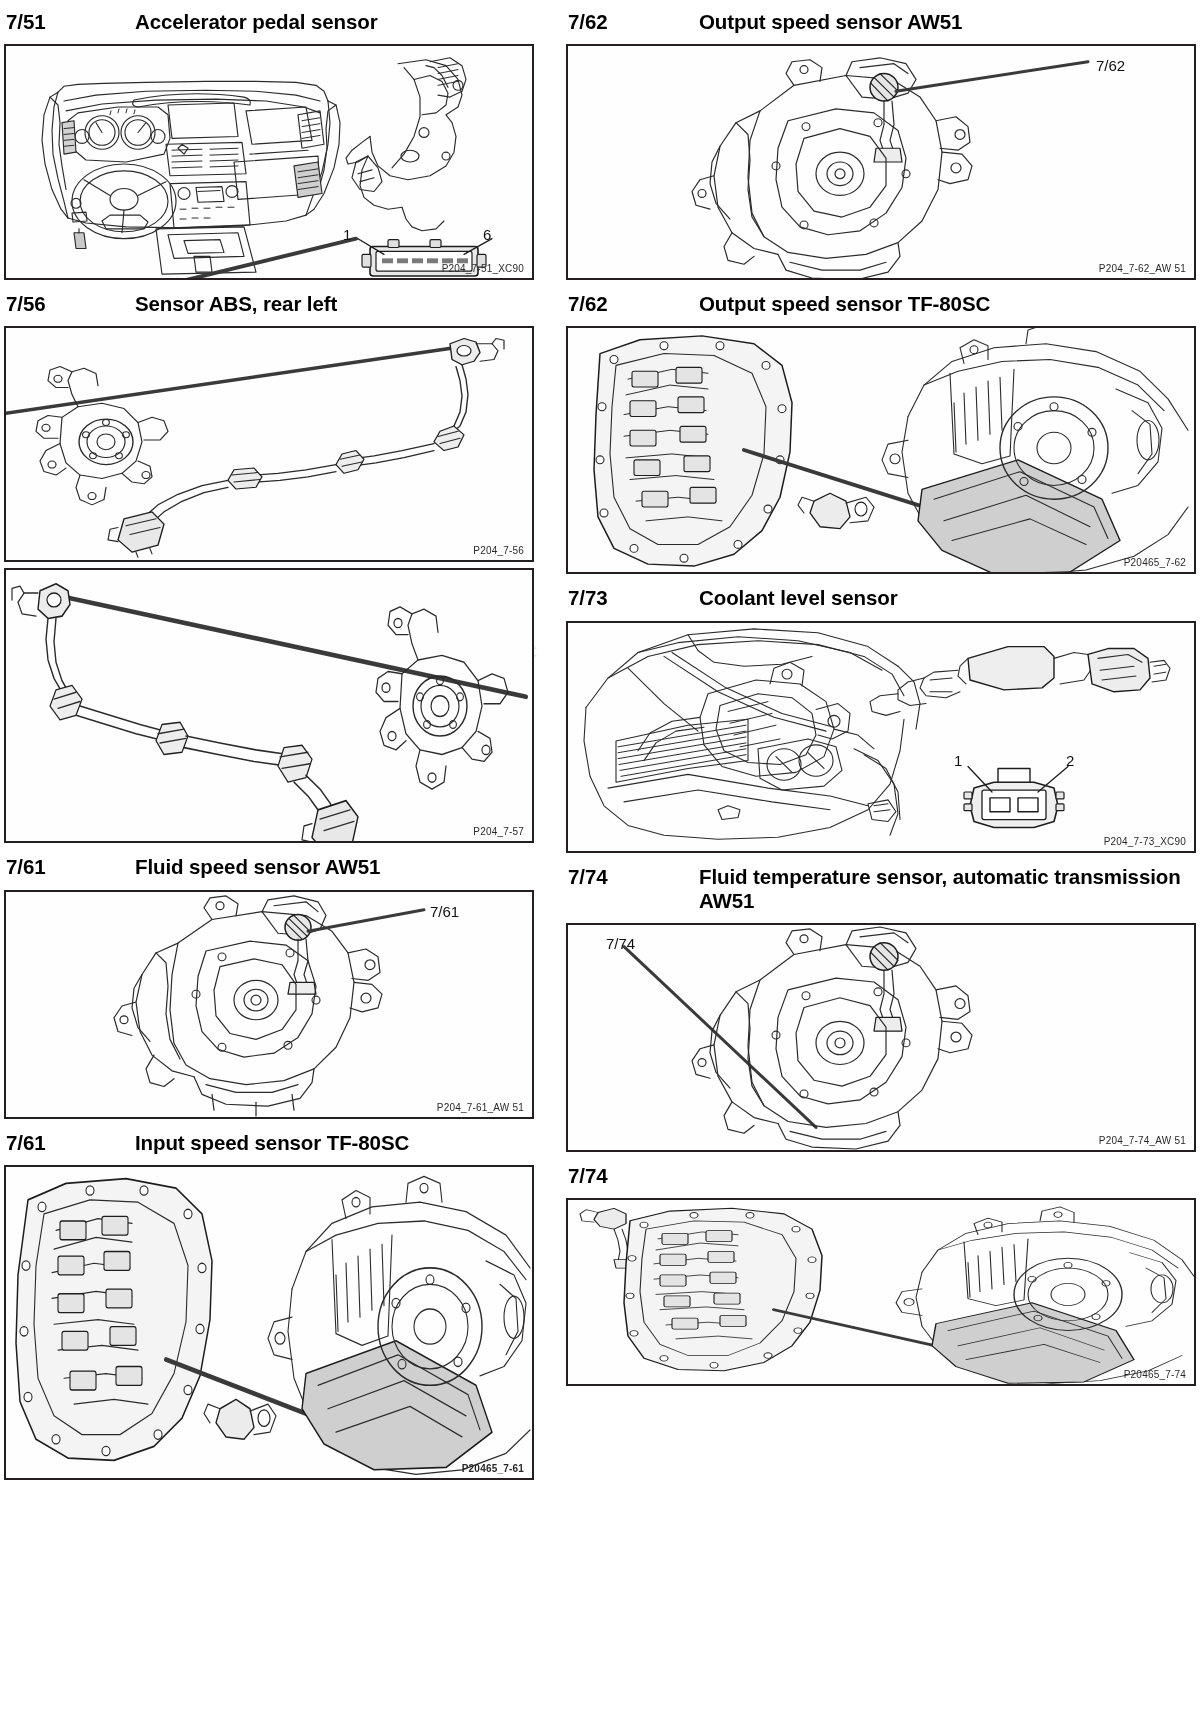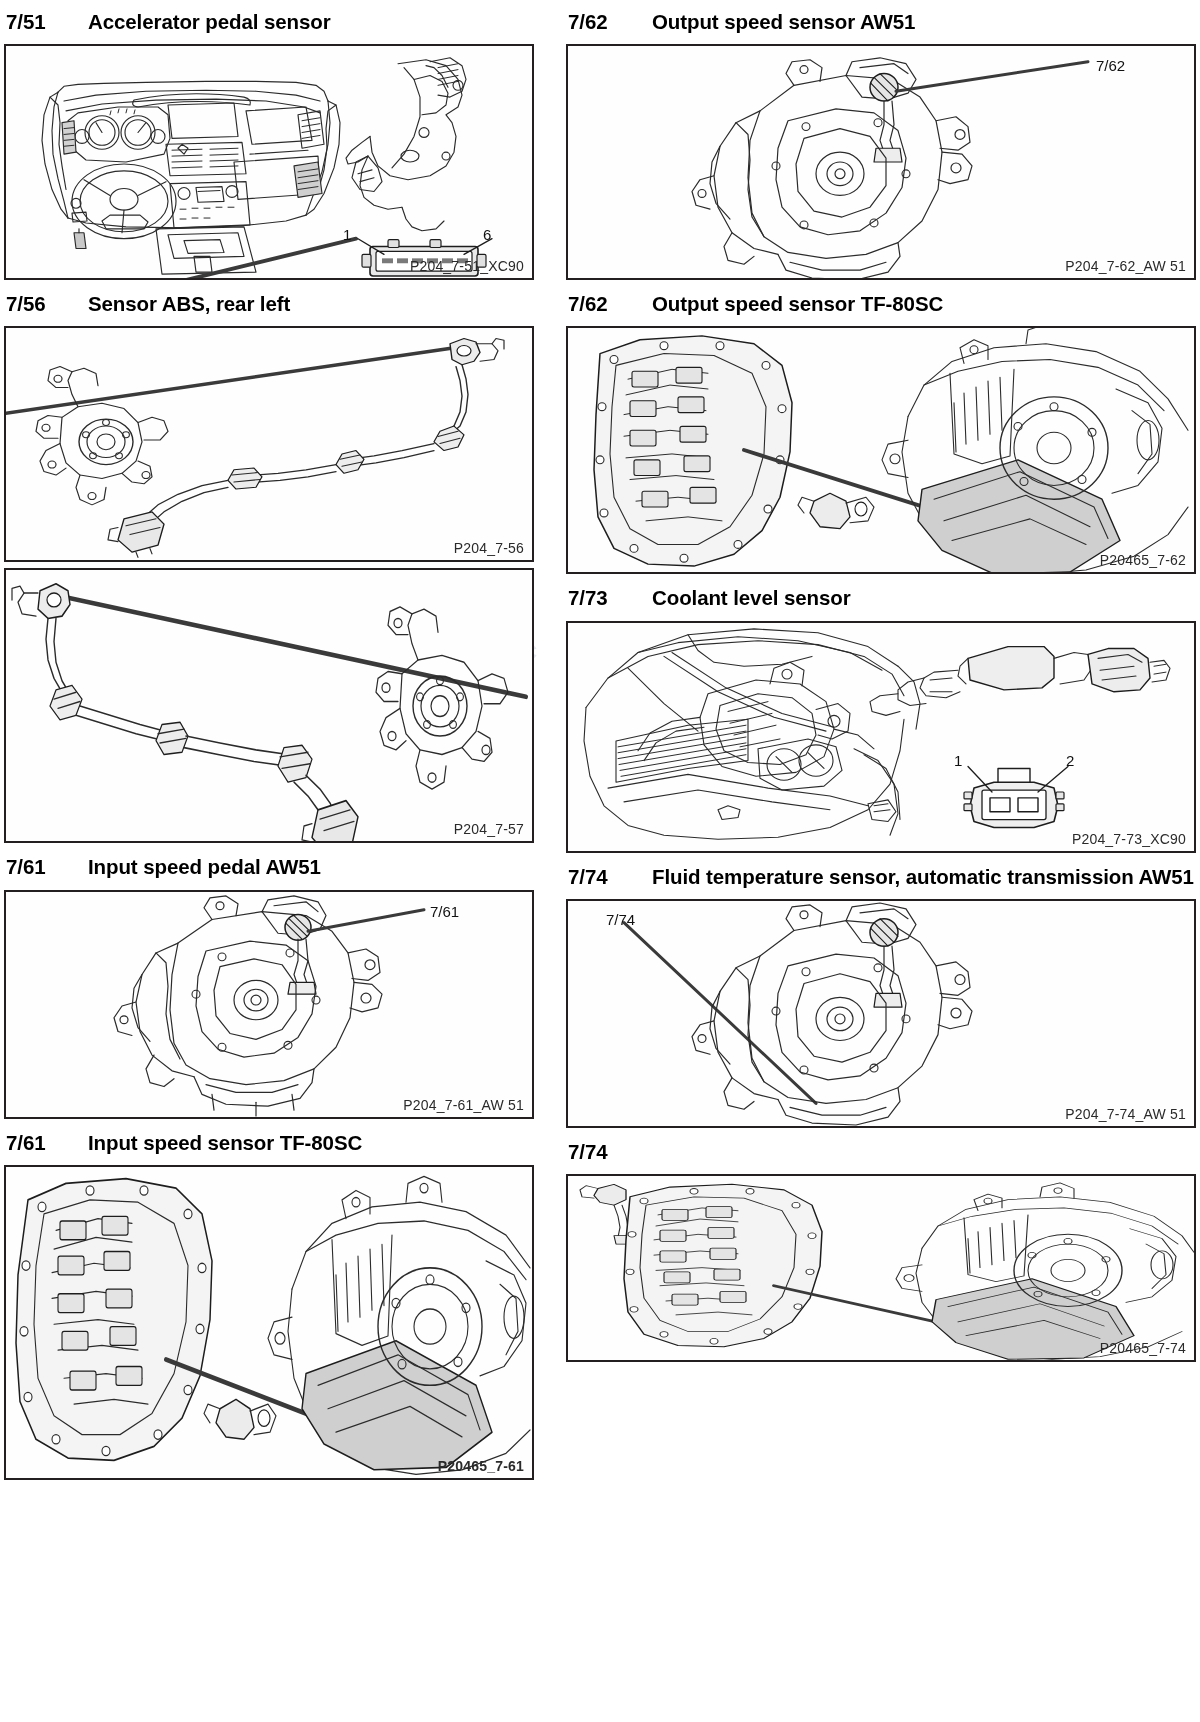--- a/index.html
+++ b/index.html
@@ -39,36 +39,37 @@
     margin: 0 0 10px 0;
     padding-top: 6px;
   }
   .entry-head .ref {
     flex: 0 0 auto;
     min-width: 84px;
     padding-left: 2px;
   }
   .entry-head .ttl {
     flex: 1 1 auto;
+    margin-left: 47px;
   }
   .col-right .entry-head .ref { min-width: 86px; }
 
   .figure {
     position: relative;
     border: 2px solid #231f20;
     background: #fefefe;
     width: 100%;
     overflow: hidden;
   }
   .figure svg { display: block; width: 100%; height: 100%; }
 
   .figcode {
     position: absolute;
     right: 8px; bottom: 4px;
-    font-size: 14px;
+    font-size: 10px;
     font-family: "Liberation Sans", sans-serif;
     color: #2a2a2a;
     letter-spacing: 0.2px;
     white-space: nowrap;
   }
 
   .pinlabel {
     position: absolute;
     font-size: 15px;
     font-family: "Liberation Sans", sans-serif;
@@ -421,21 +422,21 @@
               <circle cx="480" cy="156" r="4"></circle>
             </g>
           </svg>
           <span class="figcode">P204_7-57</span>
         </div>
       </div>
 
       <div class="entry">
         <div class="entry-head">
           <span class="ref">7/61</span>
-          <span class="ttl">Input speed pedal AW51</span>
+          <span class="ttl">Fluid speed sensor AW51</span>
         </div>
         <div class="figure" style="height:229px;">
           <svg viewBox="0 0 526 229" preserveAspectRatio="none">
             <g fill="none" stroke="#2b2b2b" stroke-width="1.2" stroke-linejoin="round" stroke-linecap="round">
 
               <path d="M172 52 L206 28 L256 20 L300 24 L326 40 L342 62 L348 92 L344 128 L330 158 L308 180 L278 192 L240 196 L204 190 L180 176 L168 154 L164 120 L166 84 Z"></path>
 
               <path d="M172 52 L150 62 L136 84 L130 112 L134 142 L146 166 L166 182 L188 188"></path>
               <path d="M150 62 L160 72 L162 96 L160 124 L164 150 L174 170"></path>
               <path d="M136 84 L128 98 L126 118 L132 138 L144 152"></path>

